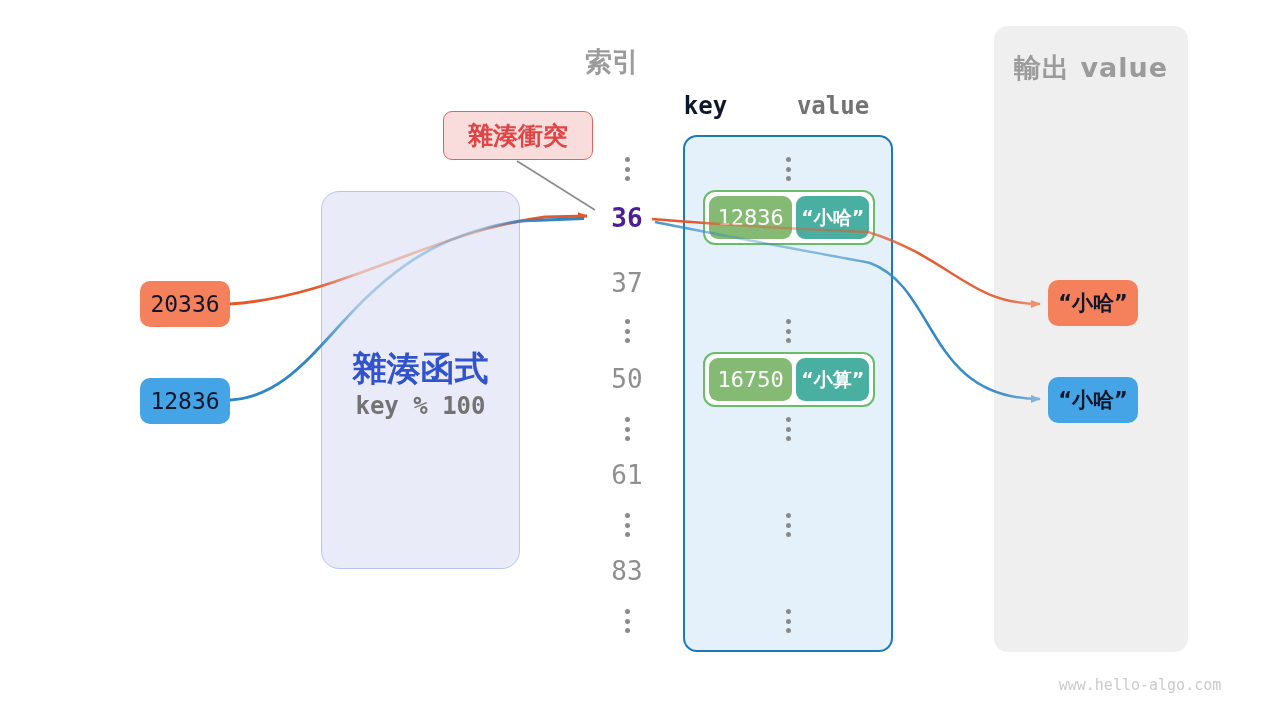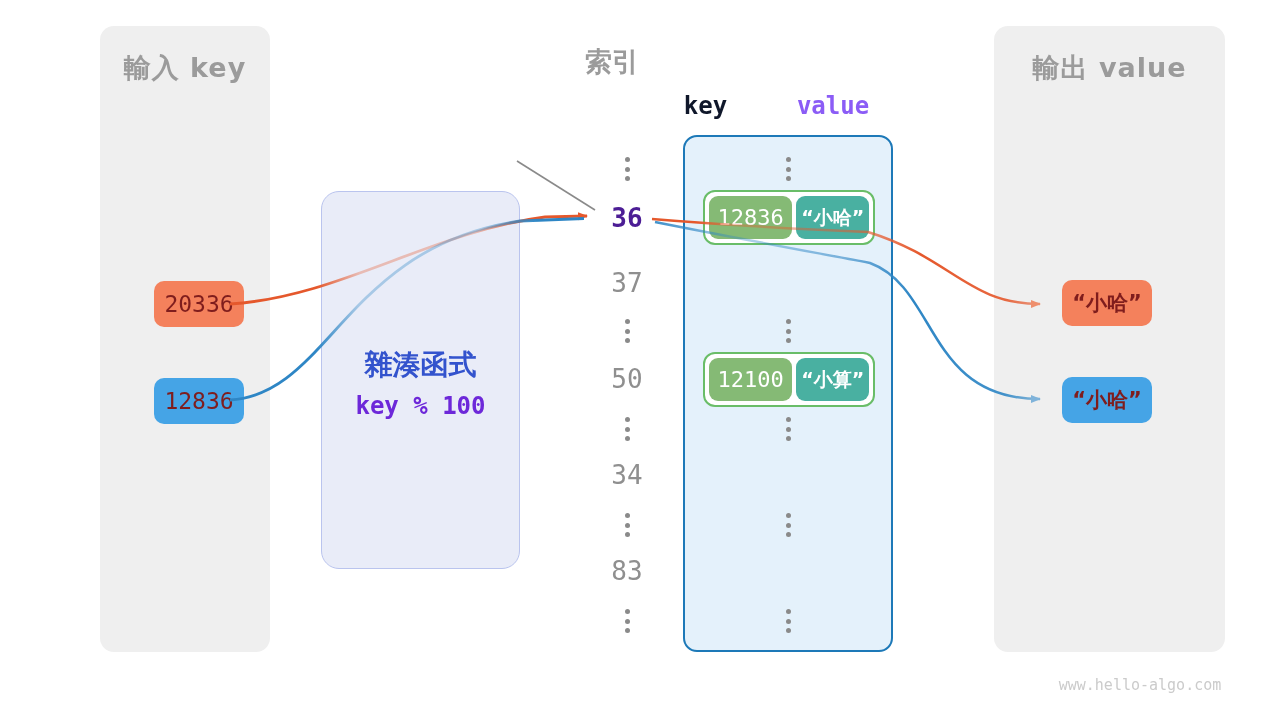--- a/index.html
+++ b/index.html
@@ -3,55 +3,55 @@
 <meta charset="utf-8">
 <style>
   * { margin:0; padding:0; box-sizing:border-box; }
   html,body { width:1280px; height:720px; background:#ffffff; overflow:hidden;
               font-family:"DejaVu Sans","Liberation Sans",sans-serif; }
   .stage { position:absolute; left:0; top:0; width:1280px; height:720px; }
 
   
   .panel { position:absolute; background:#efefef; border-radius:14px; }
   .panel-left  { left:100px; top:26px; width:170px; height:626px; }
-  .panel-right { left:994px; top:26px; width:231px; height:626px; }
+  .panel-right { left:994px; top:26px; width:194px; height:626px; }
   .panel-title { position:absolute; width:100%; top:24px; text-align:center;
                  font-size:27px; font-weight:bold; color:#9b9b9b; letter-spacing:1px; }
 
   
   .col-header { position:absolute; top:44px; text-align:left;
                 font-size:27px; font-weight:bold; color:#9b9b9b; }
   .hdr-index { left:585px; width:80px; }
   .hdr-array { left:763px; width:104px; }
   .kv-header { position:absolute; top:92px; text-align:center;
                font-family:"DejaVu Sans Mono","Liberation Mono",monospace;
                font-size:24px; font-weight:bold; }
   .hdr-key   { left:663px; width:85px; color:#0f172a; }
-  .hdr-value { left:790px; width:86px; color:#8b5cf6; }
+  .hdr-value { left:790px; width:86px; color:#737373; }
 
   
   .chip { position:absolute; width:90px; height:46px; border-radius:10px;
-          color:#7f1d1d; display:flex; align-items:center; justify-content:center;
-          font-family:"DejaVu Sans Mono","Liberation Mono",monospace; font-size:23px;margin-left:14px; }
+          color:#0f172a; display:flex; align-items:center; justify-content:center;
+          font-family:"DejaVu Sans Mono","Liberation Mono",monospace; font-size:23px; }
   .chip.cjk { font-family:"DejaVu Sans","Liberation Sans",sans-serif; font-size:21px; font-weight:bold; }
   .orange { background:#f4815c; }
   .blue   { background:#45a4e6; }
   .in1  { left:140px; top:281px; }
   .in2  { left:140px; top:378px; }
   .out1 { left:1048px; top:280px; }
   .out2 { left:1048px; top:377px; }
 
   
   .hash-box { position:absolute; left:321px; top:191px; width:199px; height:378px;
               background:#e9ecf8; border:1.6px solid #bac4ee; border-radius:18px; }
   .hash-title { position:absolute; left:321px; top:346px; width:199px; text-align:center;
-                font-size:28px; font-weight:600; color:#3353cd; }
+                font-size:34px; font-weight:600; color:#3353cd; }
   .hash-formula { position:absolute; left:321px; top:392px; width:199px; text-align:center;
                   font-family:"DejaVu Sans Mono","Liberation Mono",monospace;
-                  font-size:24px; font-weight:bold; color:#6d28d9; }
+                  font-size:24px; font-weight:bold; color:#737373; }
 
   
   .collision { position:absolute; left:443px; top:111px; width:150px; height:49px;
                background:#f9dddd; border:1.6px solid #e26262; border-radius:9px;
                display:flex; align-items:center; justify-content:center;
                font-size:25px; font-weight:bold; color:#e04545; }
 
   
   .idx { position:absolute; left:597px; width:60px; height:32px; text-align:center;
          font-family:"DejaVu Sans Mono","Liberation Mono",monospace;
@@ -82,30 +82,28 @@
                font-family:"DejaVu Sans Mono","Liberation Mono",monospace;
                font-size:15px; color:#cbcbcb; }
 
   svg.overlay { position:absolute; left:0; top:0; z-index:5; pointer-events:none; }
 </style>
 </head>
 <body>
 
 <div class="stage">
 
-  <div class="panel panel-left">
-    <div class="panel-title">輸入 key</div>
-  </div>
   <div class="chip orange in1">20336</div>
   <div class="chip blue in2">12836</div>
 
   <div class="hash-box"></div>
   <div class="hash-title">雜湊函式</div>
   <div class="hash-formula">key % 100</div>
 
+  <div class="collision">雜湊衝突</div>
 
   <div class="col-header hdr-index">索引</div>
   <div class="kv-header hdr-key">key</div>
   <div class="kv-header hdr-value">value</div>
 
   <div class="dots ix" style="top:157px">
       <span class="dot"></span>
       <span class="dot"></span>
       <span class="dot"></span>
     </div>
@@ -115,21 +113,21 @@
       <span class="dot"></span>
       <span class="dot"></span>
       <span class="dot"></span>
     </div>
   <div class="idx" style="top:364px">50</div>
   <div class="dots ix" style="top:417px">
       <span class="dot"></span>
       <span class="dot"></span>
       <span class="dot"></span>
     </div>
-  <div class="idx" style="top:460px">34</div>
+  <div class="idx" style="top:460px">61</div>
   <div class="dots ix" style="top:513px">
       <span class="dot"></span>
       <span class="dot"></span>
       <span class="dot"></span>
     </div>
   <div class="idx" style="top:556px">83</div>
   <div class="dots ix" style="top:609px">
       <span class="dot"></span>
       <span class="dot"></span>
       <span class="dot"></span>
@@ -144,21 +142,21 @@
   <div class="pair" style="top:190px">
     <div class="k">12836</div>
     <div class="v">“小哈”</div>
   </div>
   <div class="dots ar" style="top:319px">
       <span class="dot"></span>
       <span class="dot"></span>
       <span class="dot"></span>
     </div>
   <div class="pair" style="top:352px">
-    <div class="k">12100</div>
+    <div class="k">16750</div>
     <div class="v">“小算”</div>
   </div>
   <div class="dots ar" style="top:417px">
       <span class="dot"></span>
       <span class="dot"></span>
       <span class="dot"></span>
     </div>
   <div class="dots ar" style="top:513px">
       <span class="dot"></span>
       <span class="dot"></span>

